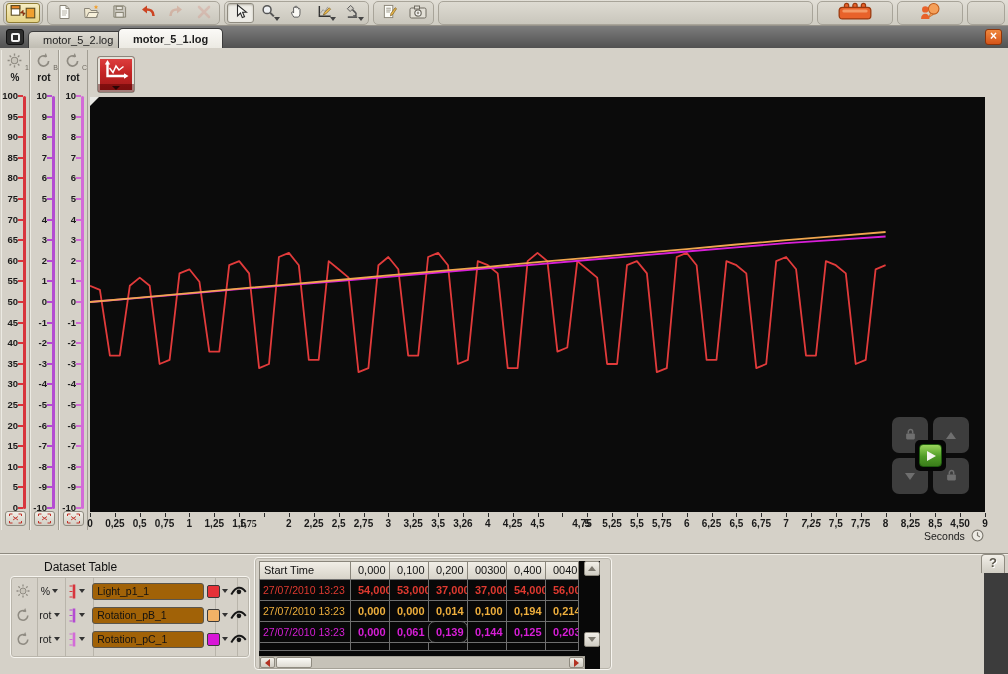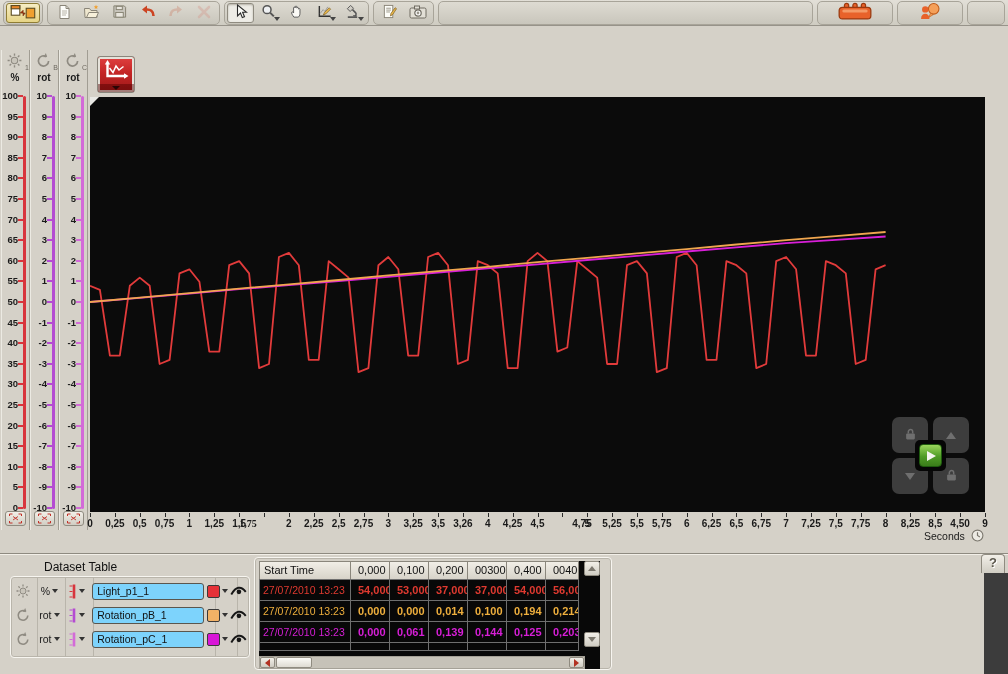--- a/index.html
+++ b/index.html
@@ -93,21 +93,21 @@
   #ds-rows { position:absolute; left:0; top:2px; width:100%; }
   .ds-row { display:flex; align-items:center; height:24px; }
   .ds-cell { display:flex; align-items:center; justify-content:center; gap:2px; }
   .c-ico { width:26px; color:#8f8b82; }
   .c-unit { width:28px; font-size:10.5px; color:#1a1a1a; }
   .c-scale { width:28px; }
   .c-name { width:122px; }
   .c-color { width:22px; }
   .c-eye { width:22px; }
   .caret { width:0; height:0; border-left:3px solid transparent; border-right:3px solid transparent; border-top:4px solid #333; }
-  .ds-name-input { width:112px; height:17px; border:1px solid #5a564e; border-radius:3px; background:#7dd3fc;
+  .ds-name-input { width:112px; height:17px; border:1px solid #5a564e; border-radius:3px; background:#a16207;
     font-family:"Liberation Sans",sans-serif; font-size:10.5px; padding:0 4px; color:#111; }
   .swatch { width:13px; height:13px; border:1px solid #3a3a3a; border-radius:2px; display:inline-block; }
 
   #grid-box { position:absolute; left:254px; top:3px; width:358px; height:113px;
     border:1px solid #f7f5f0; border-radius:4px; box-shadow:0 0 0 1px #b9b5ab inset; background:#d5d1c8; }
   #grid-cells { position:absolute; left:4px; top:3px; width:326px; height:95px; overflow:hidden; background:#080808; }
   .gcell { position:absolute; border:1px solid #6f6f6f; overflow:hidden; white-space:nowrap; }
   .ghead { height:19px; background:linear-gradient(#f1eee7,#d7d3c9); color:#111; font-size:11px;
     line-height:17px; padding-left:7px; border-color:#8a867c; }
   .ghead.first { padding-left:4px; }
@@ -258,20 +258,32 @@
               <circle cx="14.5" cy="6.5" r="5" fill="#f5a05a" stroke="#c05a18"></circle>
               <path d="M11.5 10.5l-1.5 4 4-2.5z" fill="#f5a05a" stroke="#c05a18" stroke-width=".6"></path>
               <circle cx="6.5" cy="7" r="3" fill="#e8622a"></circle>
               <path d="M2.5 16c0-3.2 2-4.8 4-4.8s4 1.6 4 4.8z" fill="#e8622a"></path>
             </svg></span>
         </div>
     </div>
     <div class="cluster" style="width:38px"></div>
   </div>
 
+  <div id="tabbar">
+    <div class="tab-home">
+        <span class="tab-home-ico"></span>
+      </div>
+    <div class="tab inactive">
+        <span>motor_5_2.log</span>
+      </div>
+    <div class="tab active">
+        <span>motor_5_1.log</span>
+      </div>
+    <div class="tab-close"><span>×</span></div>
+  </div>
 
   <div id="main">
     <div id="scales">
         <div class="scale-col" style="left: 1px;">
           <div class="scale-hd">
             <div class="scale-ico"><svg width="17" height="17" viewBox="0 0 16 16">
                 <circle cx="8" cy="8" r="3" fill="#c9c5bb" stroke="#8f8b82"></circle>
                 <path d="M8 1.5v2M8 12.5v2M1.5 8h2M12.5 8h2M3.4 3.4l1.4 1.4M11.2 11.2l1.4 1.4M12.6 3.4l-1.4 1.4M4.8 11.2l-1.4 1.4" stroke="#8f8b82" stroke-width="1.3"></path>
               </svg><span class="scale-port">1</span></div>
             <div class="scale-unit">%</div>
@@ -548,21 +560,21 @@
         <div class="x-label" style="left: 686.7px;">6</div>
         <div class="x-tick" style="left: 711.5px;"></div>
         <div class="x-label" style="left: 711.5px;">6,25</div>
         <div class="x-tick" style="left: 736.4px;"></div>
         <div class="x-label" style="left: 736.4px;">6,5</div>
         <div class="x-tick" style="left: 761.3px;"></div>
         <div class="x-label" style="left: 761.3px;">6,75</div>
         <div class="x-tick" style="left: 786.1px;"></div>
         <div class="x-label" style="left: 786.1px;">7</div>
         <div class="x-tick" style="left: 811px;"></div>
-        <div class="x-label" style="left: 811px;">7,25</div>
+        <div class="x-label" style="left: 811px; font-style: italic;">7,25</div>
         <div class="x-tick" style="left: 835.8px;"></div>
         <div class="x-label" style="left: 835.8px;">7,5</div>
         <div class="x-tick" style="left: 860.7px;"></div>
         <div class="x-label" style="left: 860.7px;">7,75</div>
         <div class="x-tick" style="left: 885.6px;"></div>
         <div class="x-label" style="left: 885.6px;">8</div>
         <div class="x-tick" style="left: 910.4px;"></div>
         <div class="x-label" style="left: 910.4px;">8,25</div>
         <div class="x-tick" style="left: 935.3px;"></div>
         <div class="x-label" style="left: 935.3px;">8,5</div>
@@ -710,21 +722,21 @@
           <div class="gcell gdata first" style="left: 0px; top: 39px; width: 92px; color: rgb(239, 175, 61);">27/07/2010 13:23</div>
           <div class="gcell gdata" style="left: 91px; top: 39px; width: 40px; color: rgb(239, 175, 61);">0,000</div>
           <div class="gcell gdata" style="left: 130px; top: 39px; width: 40px; color: rgb(239, 175, 61);">0,000</div>
           <div class="gcell gdata" style="left: 169px; top: 39px; width: 40px; color: rgb(239, 175, 61);">0,014</div>
           <div class="gcell gdata" style="left: 208px; top: 39px; width: 40px; color: rgb(239, 175, 61);">0,100</div>
           <div class="gcell gdata" style="left: 247px; top: 39px; width: 40px; color: rgb(239, 175, 61);">0,194</div>
           <div class="gcell gdata" style="left: 286px; top: 39px; width: 34px; color: rgb(239, 175, 61);">0,214</div>
           <div class="gcell gdata first" style="left: 0px; top: 60px; width: 92px; color: rgb(216, 31, 216);">27/07/2010 13:23</div>
           <div class="gcell gdata" style="left: 91px; top: 60px; width: 40px; color: rgb(216, 31, 216);">0,000</div>
           <div class="gcell gdata" style="left: 130px; top: 60px; width: 56px; color: rgb(216, 31, 216);">0,061</div>
-          <div class="gcell gdata" style="left: 169px; top: 60px; width: 40px; color: rgb(216, 31, 216);">0,139</div>
+          <div class="gcell gdata" style="left: 169px; top: 60px; width: 40px; color: rgb(216, 31, 216); border-radius: 7px;">0,139</div>
           <div class="gcell gdata" style="left: 208px; top: 60px; width: 40px; color: rgb(216, 31, 216);">0,144</div>
           <div class="gcell gdata" style="left: 247px; top: 60px; width: 40px; color: rgb(216, 31, 216);">0,125</div>
           <div class="gcell gdata" style="left: 286px; top: 60px; width: 34px; color: rgb(216, 31, 216);">0,203</div>
           <div class="gcell gdata gempty" style="left: 0px; top: 81px; width: 92px;"></div>
           <div class="gcell gdata gempty" style="left: 91px; top: 81px; width: 40px;"></div>
           <div class="gcell gdata gempty" style="left: 130px; top: 81px; width: 40px;"></div>
           <div class="gcell gdata gempty" style="left: 169px; top: 81px; width: 40px;"></div>
           <div class="gcell gdata gempty" style="left: 208px; top: 81px; width: 40px;"></div>
           <div class="gcell gdata gempty" style="left: 247px; top: 81px; width: 40px;"></div>
           <div class="gcell gdata gempty" style="left: 286px; top: 81px; width: 34px;"></div>

